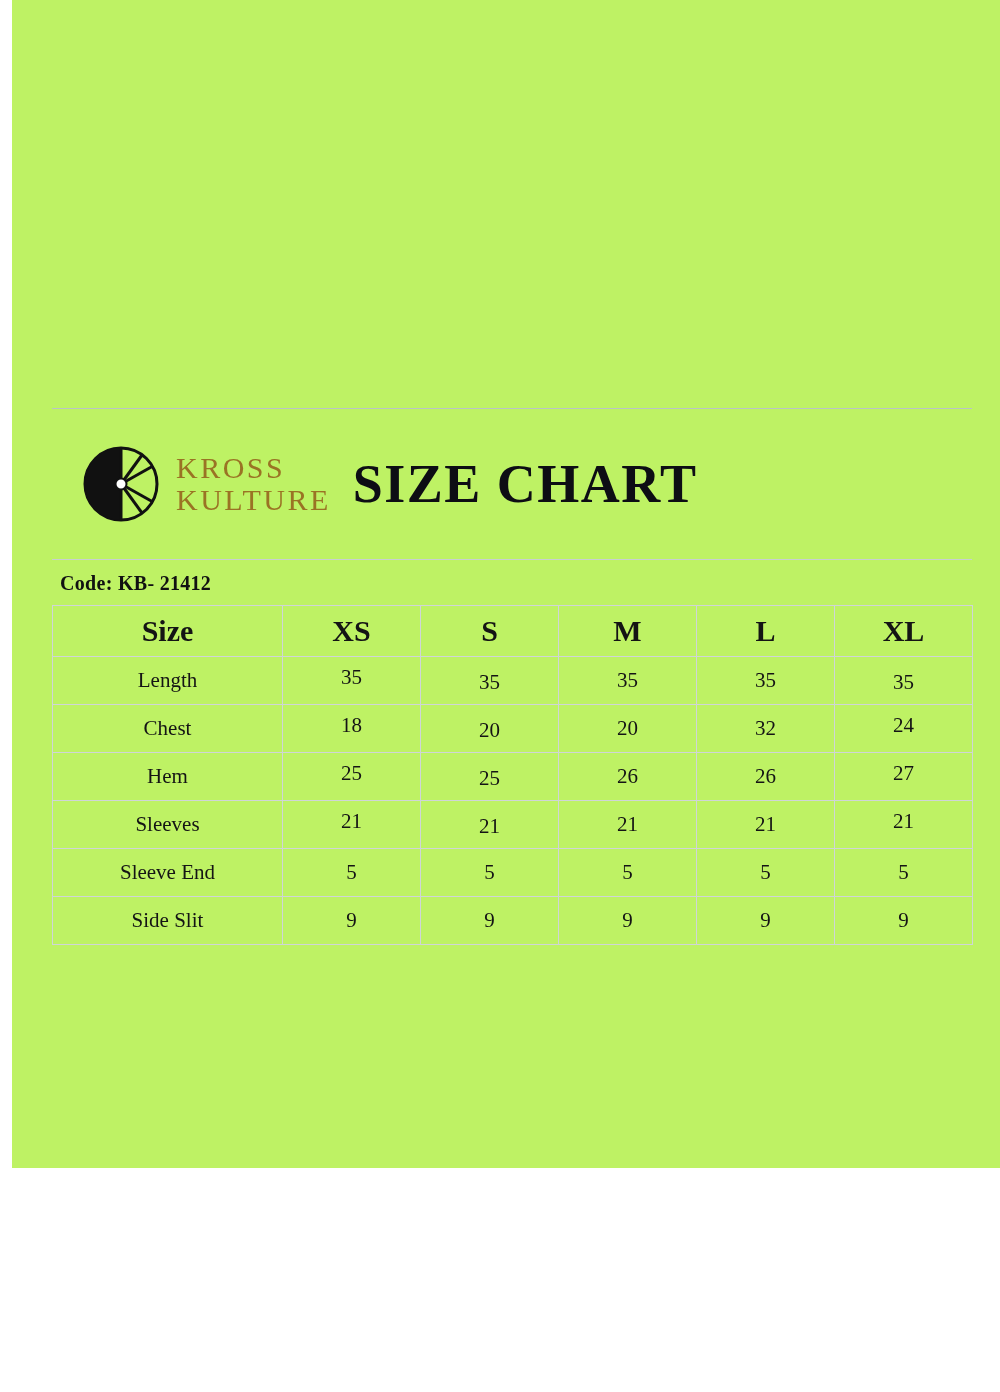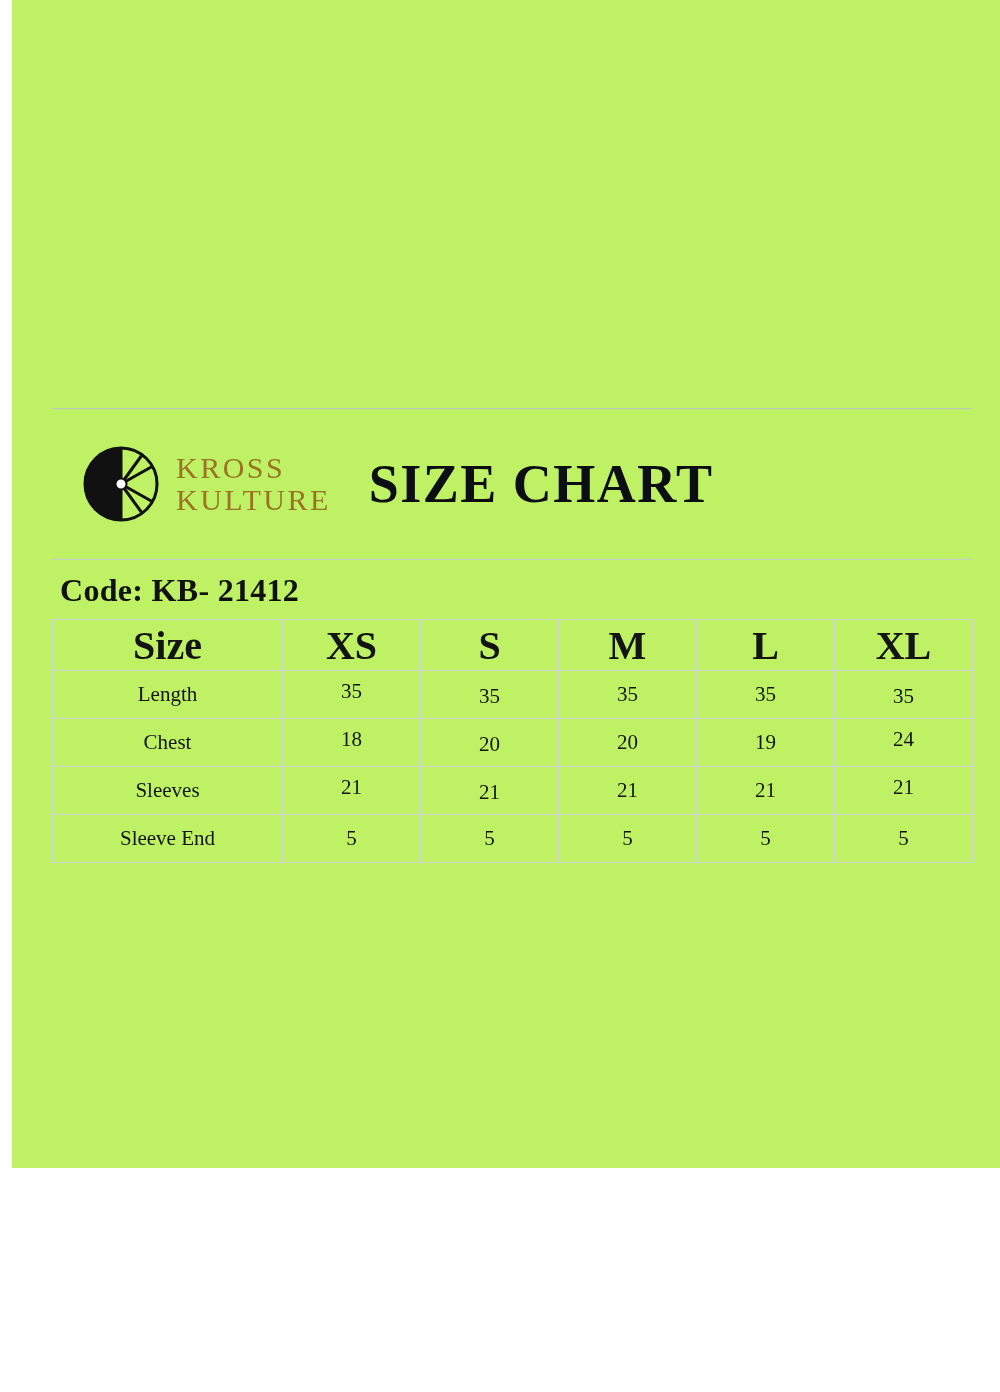--- a/index.html
+++ b/index.html
@@ -64,40 +64,40 @@
     line-height: 1.06;
     font-size: 30px;
     font-weight: 400;
   }
 
   .brand-words div {
     white-space: nowrap;
   }
 
   .chart-title {
-    margin-left: 38px;
+    margin-left: 22px;
     font-family: "Liberation Serif", serif;
     font-weight: bold;
     font-size: 54px;
     letter-spacing: 1.5px;
     color: #0d0d14;
     white-space: nowrap;
   }
 
   .header-rule {
     height: 1px;
     background: #c8cfd1;
     width: 100%;
   }
 
   .code-row {
     padding: 12px 0 10px 8px;
     font-family: "Liberation Serif", serif;
     font-weight: bold;
-    font-size: 32px;
+    font-size: 20px;
     color: #111111;
     letter-spacing: 0.3px;
   }
 
   table.size-table {
     border-collapse: collapse;
     width: 100%;
     table-layout: fixed;
   }
 
@@ -108,21 +108,21 @@
     font-family: "Liberation Serif", serif;
     font-size: 21px;
     color: #141414;
     padding: 0;
     height: 47px;
     vertical-align: middle;
   }
 
   table.size-table thead th {
     font-weight: bold;
-    font-size: 40px;
+    font-size: 30px;
     height: 50px;
   }
 
   table.size-table tbody td.rowhead {
     font-weight: normal;
   }
 
   .col-label { width: 230px; }
   .col-val { width: 138px; }
 
@@ -191,36 +191,52 @@
           <td class="v-b">35</td>
           <td class="v-c">35</td>
           <td class="v-c">35</td>
           <td class="v-b">35</td>
         </tr>
         <tr>
           <td class="rowhead">Chest</td>
           <td class="v-a">18</td>
           <td class="v-b">20</td>
           <td class="v-c">20</td>
-          <td class="v-c">19</td>
+          <td class="v-c">32</td>
           <td class="v-a">24</td>
+        </tr>
+        <tr>
+          <td class="rowhead">Hem</td>
+          <td class="v-a">25</td>
+          <td class="v-b">25</td>
+          <td class="v-c">26</td>
+          <td class="v-c">26</td>
+          <td class="v-a">27</td>
         </tr>
         <tr>
           <td class="rowhead">Sleeves</td>
           <td class="v-a">21</td>
           <td class="v-b">21</td>
           <td class="v-c">21</td>
           <td class="v-c">21</td>
           <td class="v-a">21</td>
         </tr>
         <tr>
           <td class="rowhead">Sleeve End</td>
           <td>5</td>
           <td>5</td>
           <td>5</td>
           <td>5</td>
           <td>5</td>
         </tr>
+        <tr>
+          <td class="rowhead">Side Slit</td>
+          <td>9</td>
+          <td>9</td>
+          <td>9</td>
+          <td>9</td>
+          <td>9</td>
+        </tr>
       </tbody>
     </table>
 
   </div>
 </div>
 
 </body></html>

